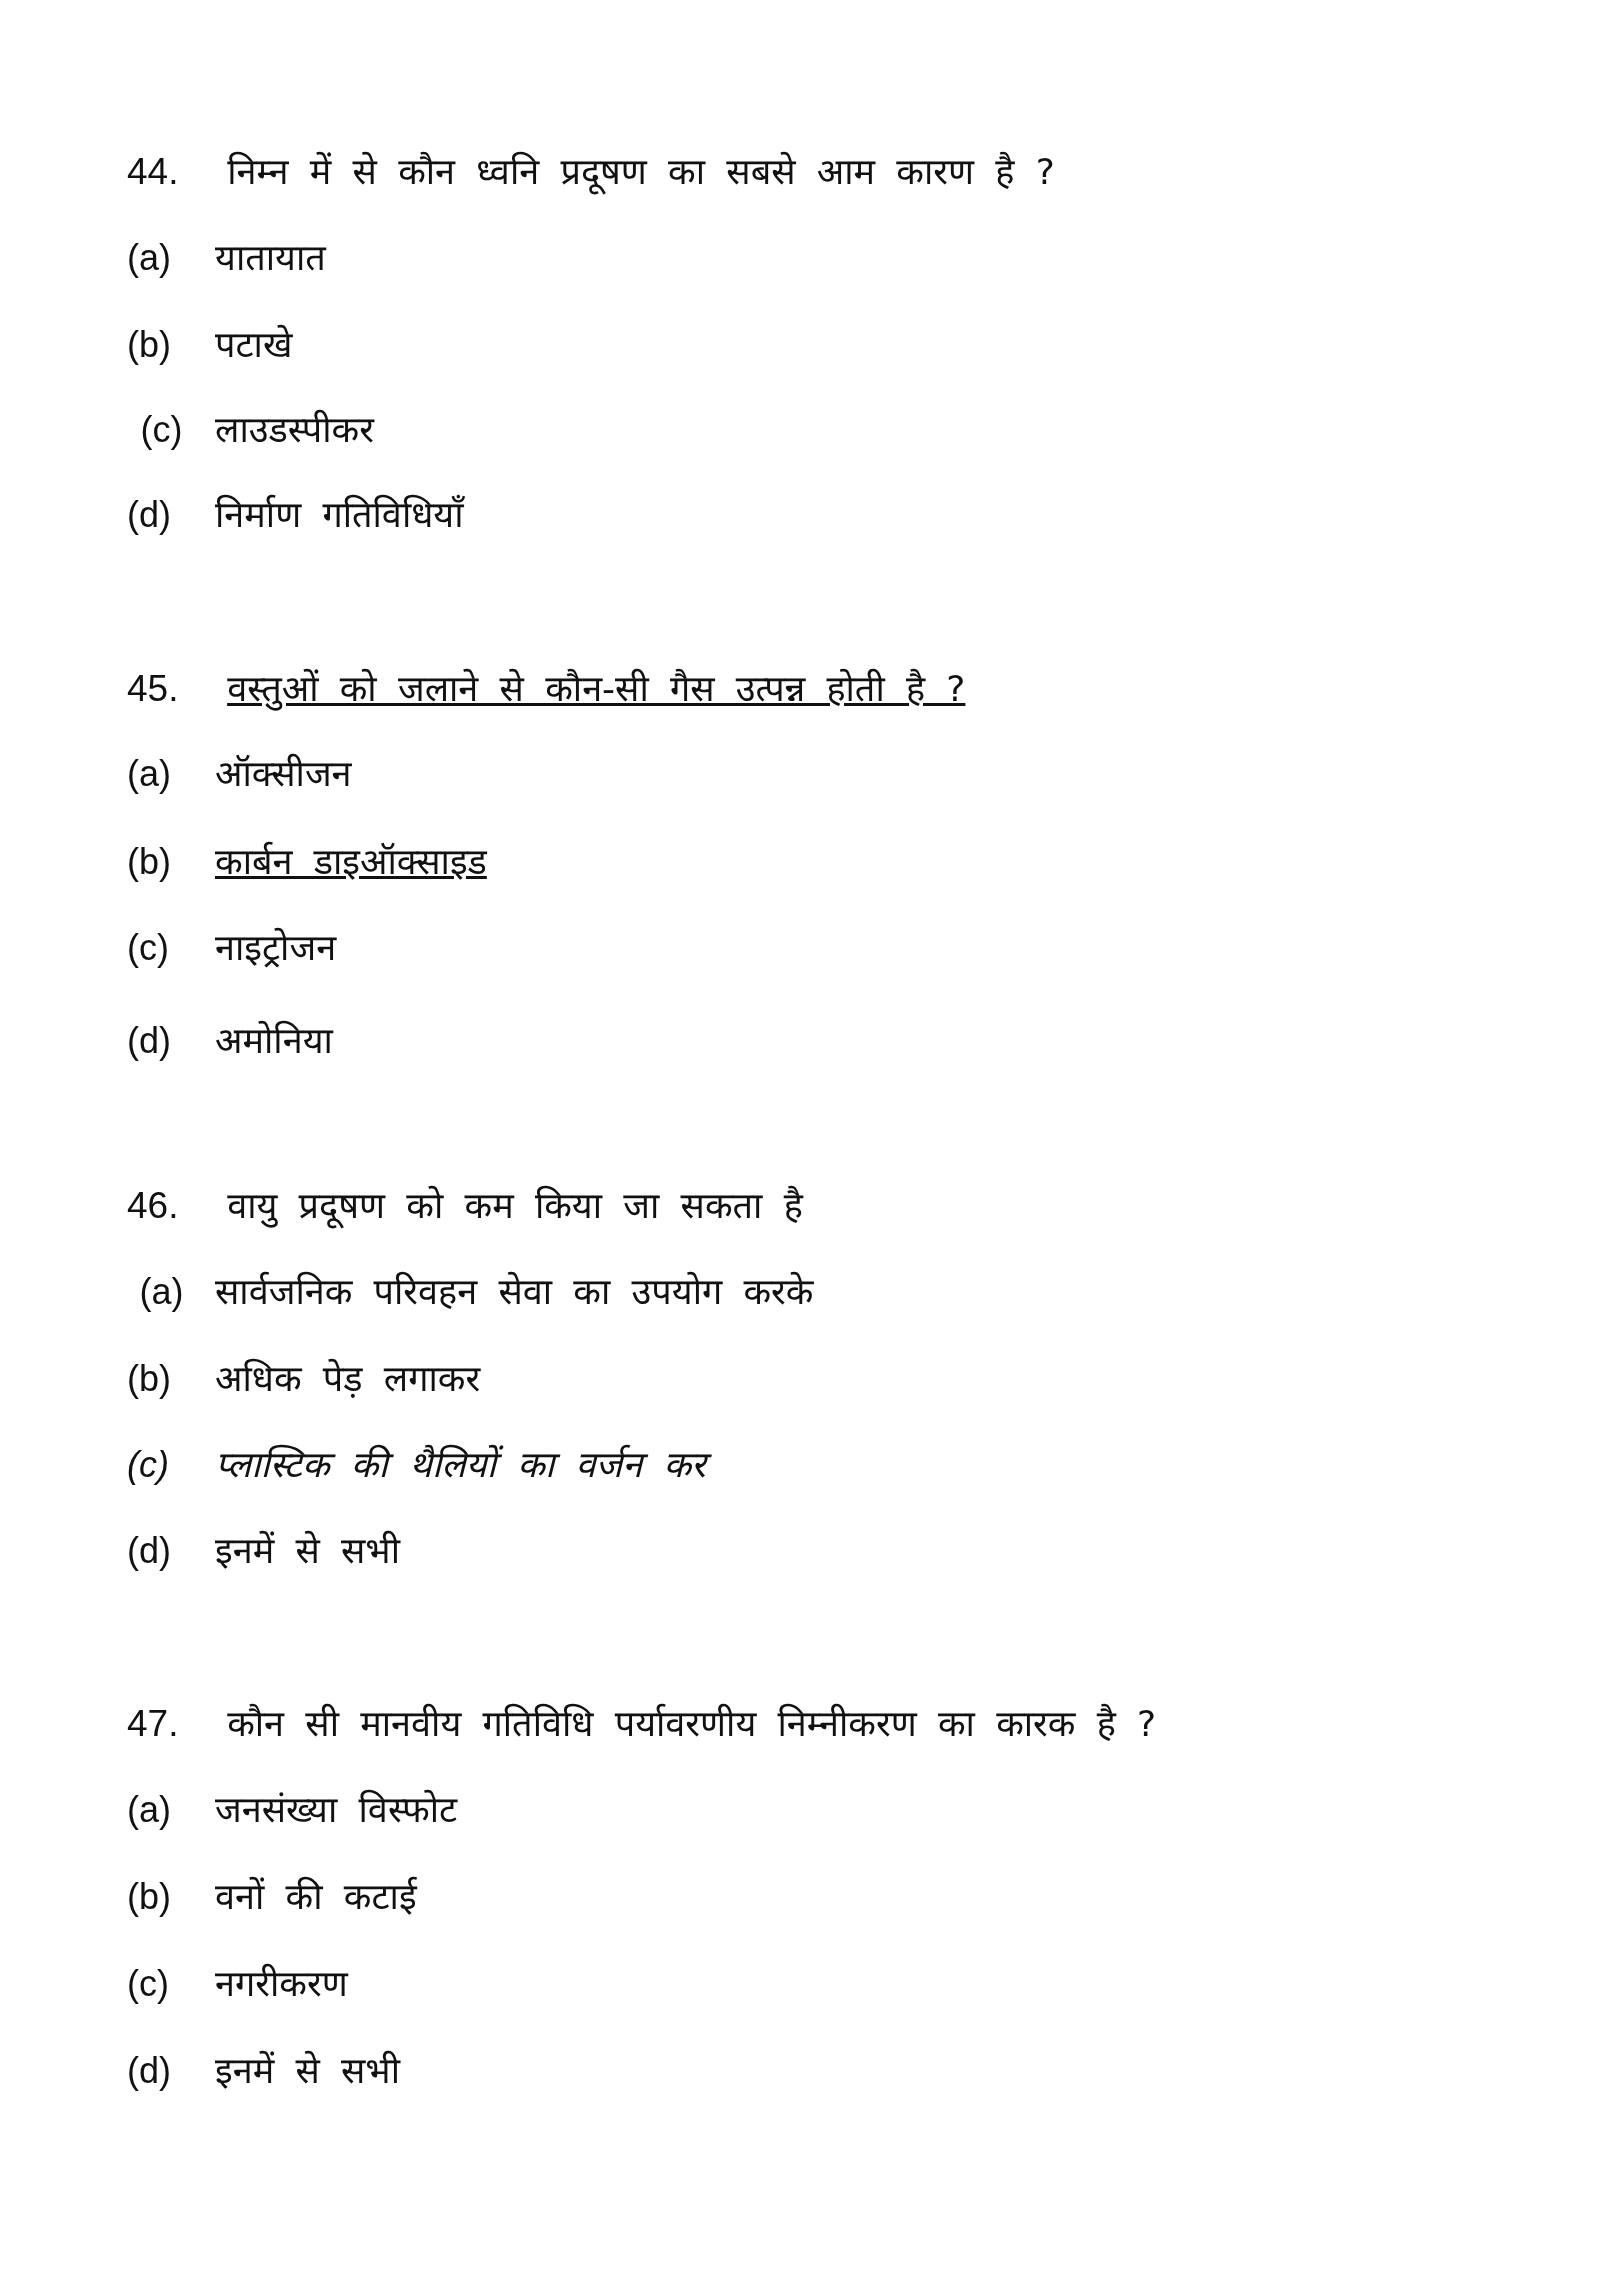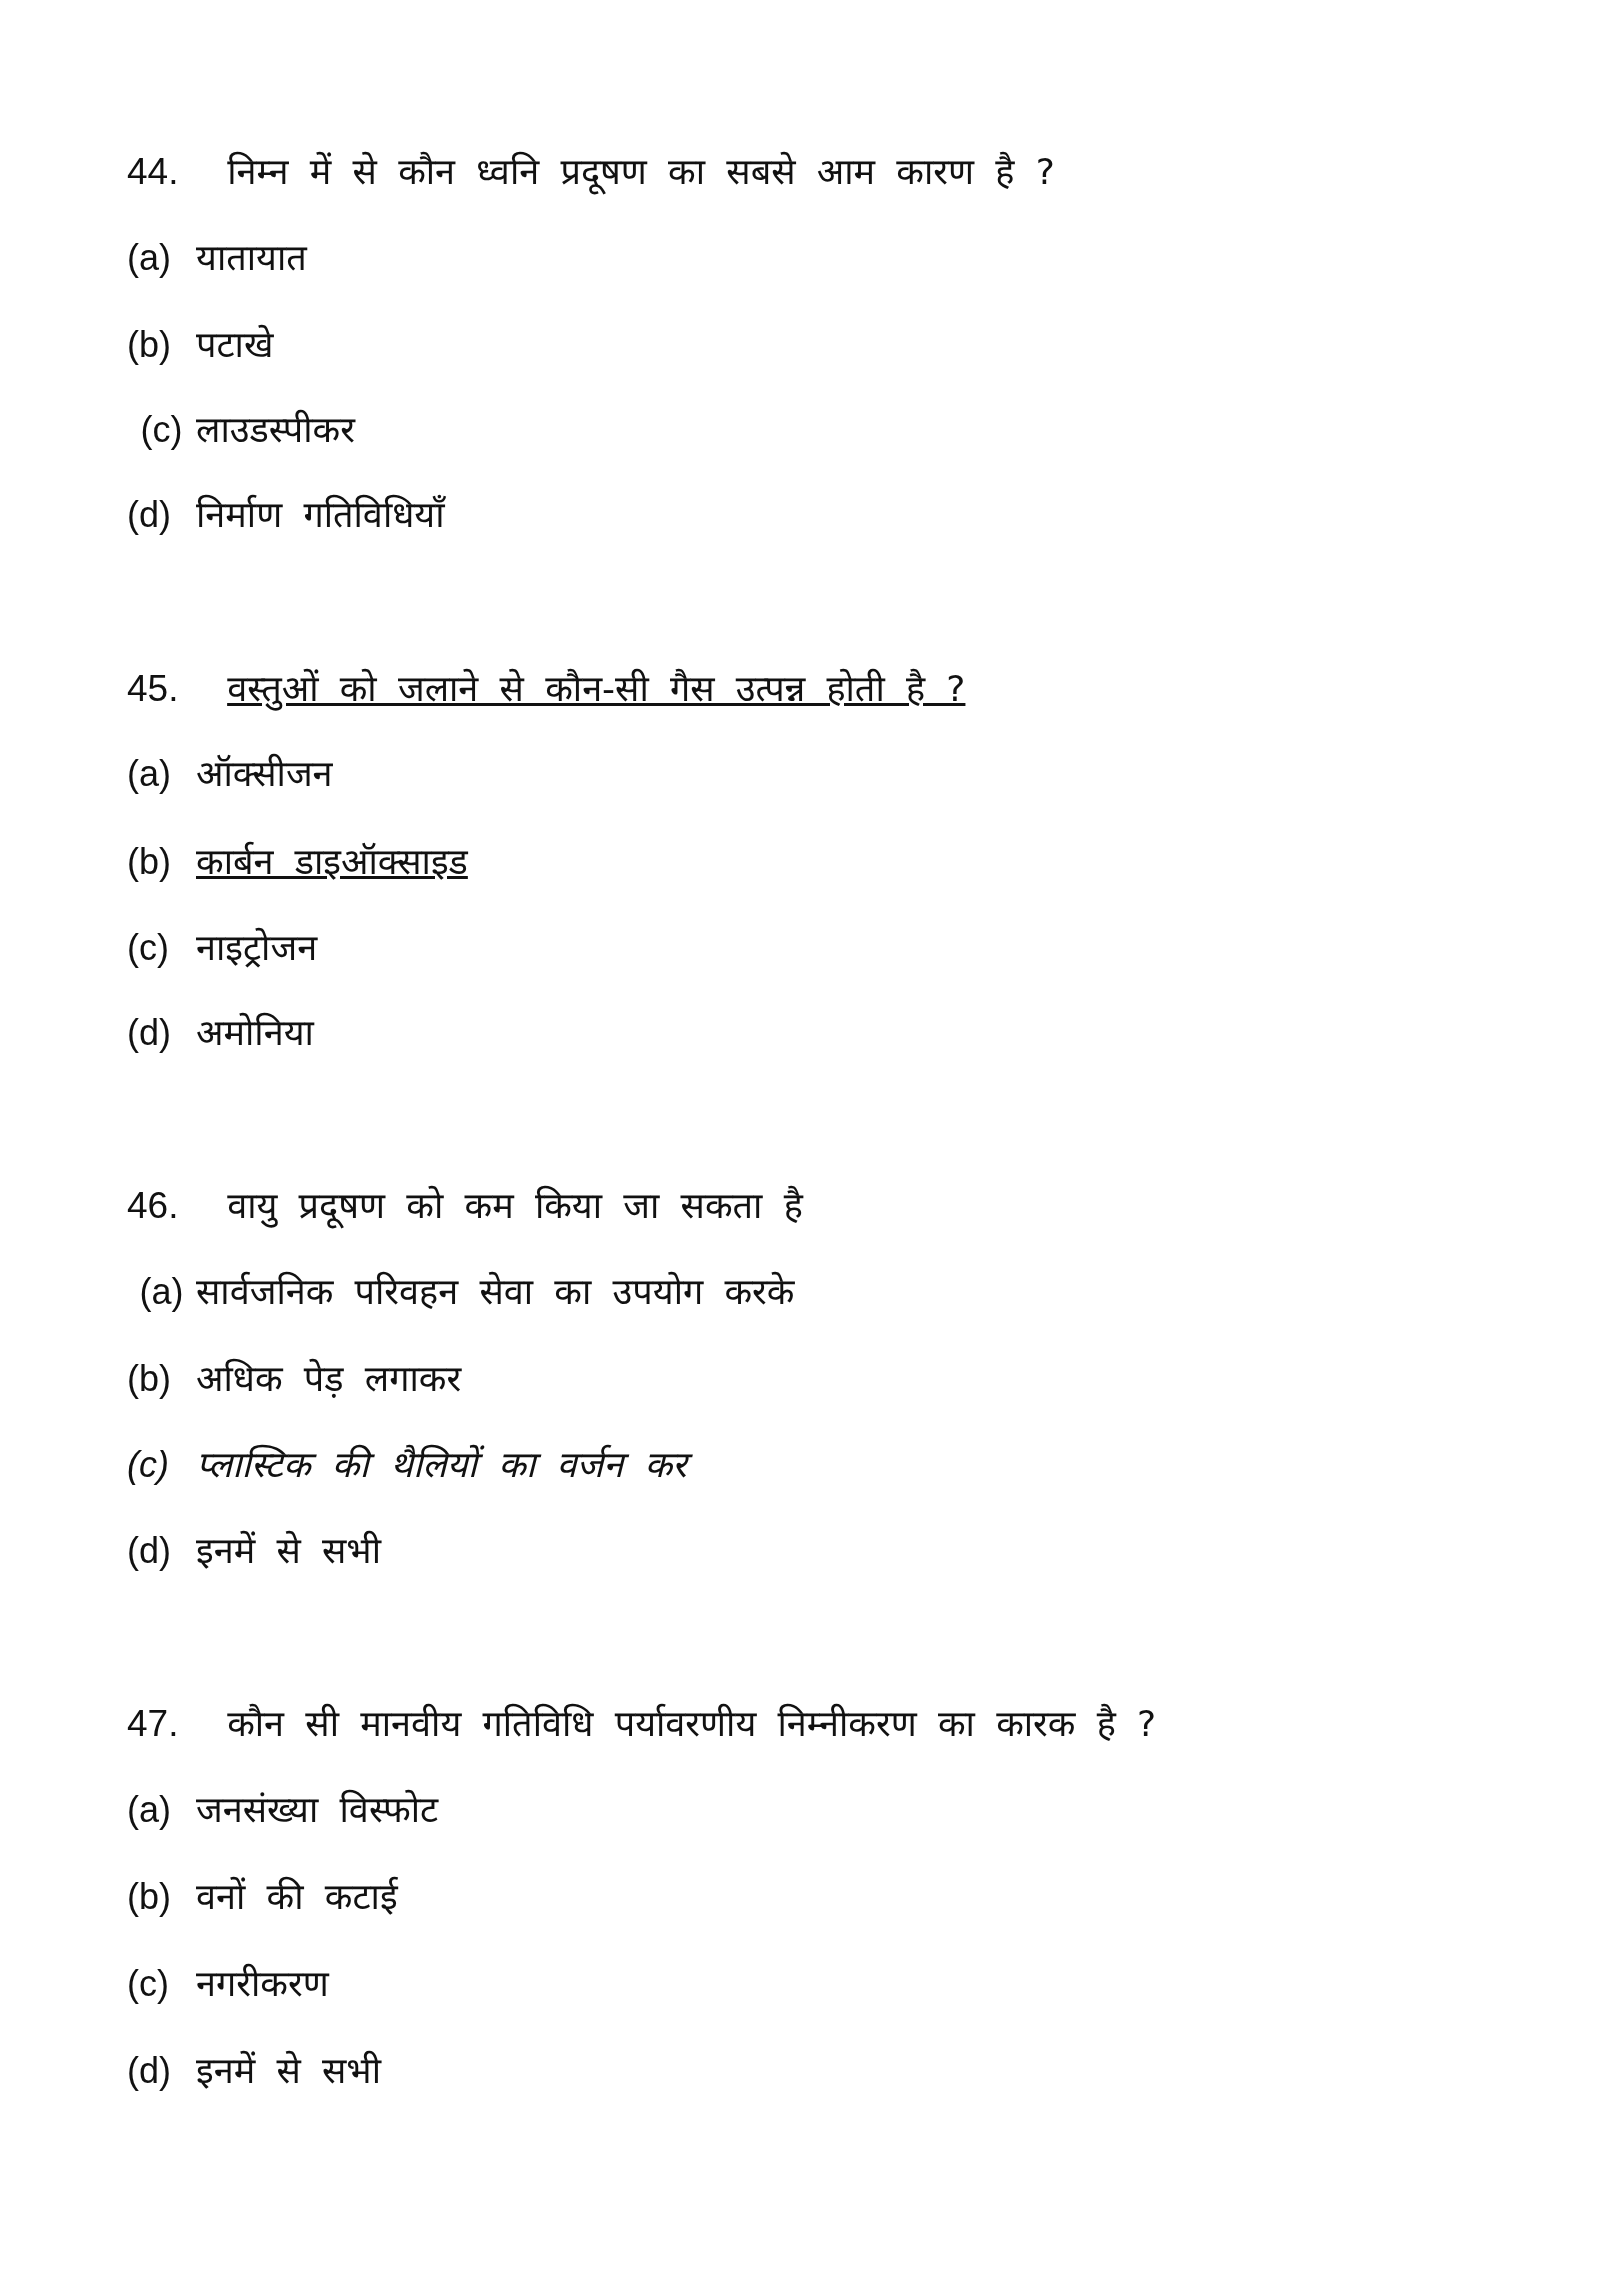--- a/index.html
+++ b/index.html
@@ -9,21 +9,21 @@
     color: #111111;
   }
   .q-block { position: absolute; left: 127px; }
   .line {
     position: absolute; left: 0; white-space: nowrap;
     font-size: 36px; line-height: 43px; height: 43px;
   }
   .qnum { display: inline-block; margin-right: 13.7px; font-family: "Liberation Sans", sans-serif; font-size: 37px; text-align: right; }
   .qtext { word-spacing: 9.8px; margin-left: 35px; }
   .optlabel { display: inline-block; width: 69px; font-family: "Liberation Sans", sans-serif; font-size: 36px; }
-  .opttext { word-spacing: 9.8px; }
+  .opttext { word-spacing: 9.8px; margin-left: 19px; }
 </style>
 </head>
 <body>
 
 <div class="q-block" style="top:150px;">
   <div class="line" style="top:0px;">
     <span class="qnum">44.</span><span class="qtext">निम्न में से कौन ध्वनि प्रदूषण का सबसे आम कारण है ?</span>
   </div>
   <div class="line" style="top:86px;">
     <span class="optlabel">(a)</span><span class="opttext">यातायात</span>
@@ -45,21 +45,21 @@
   </div>
   <div class="line" style="top:85px;">
     <span class="optlabel">(a)</span><span class="opttext">ऑक्सीजन</span>
   </div>
   <div class="line" style="top:173px;text-decoration:underline;">
     <span class="optlabel">(b)</span><span class="opttext">कार्बन डाइऑक्साइड</span>
   </div>
   <div class="line" style="top:259px;">
     <span class="optlabel">(c)</span><span class="opttext">नाइट्रोजन</span>
   </div>
-  <div class="line" style="top:344px;">
+  <div class="line" style="top:352px;">
     <span class="optlabel">(d)</span><span class="opttext">अमोनिया</span>
   </div>
 </div>
 
 <div class="q-block" style="top:1184px;">
   <div class="line" style="top:0px;">
     <span class="qnum">46.</span><span class="qtext">वायु प्रदूषण को कम किया जा सकता है</span>
   </div>
   <div class="line" style="top:86px;text-align:center;">
     <span class="optlabel">(a)</span><span class="opttext">सार्वजनिक परिवहन सेवा का उपयोग करके</span>

